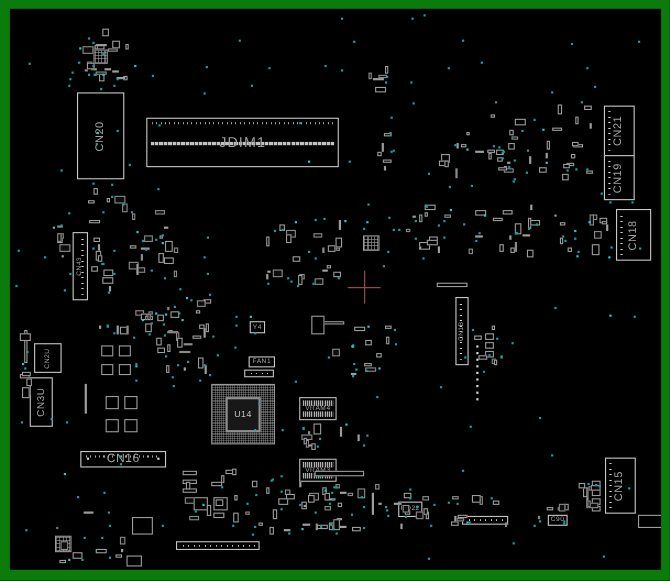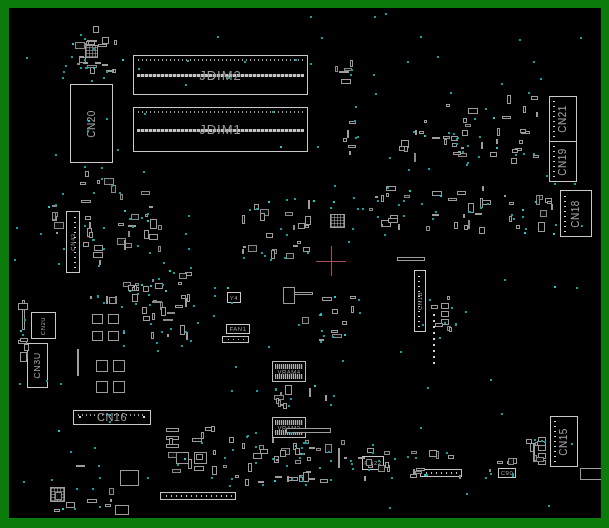--- a/index.html
+++ b/index.html
@@ -45,42 +45,41 @@
   .dot{position:absolute;width:2px;height:2px;background:#12a2a2;}
   .dot.b{background:#24cbcb;}
   .wdot{position:absolute;width:2px;height:2px;background:#d4d4d4;}
   .xline{position:absolute;background:#a4505a;}
 </style>
 </head>
 <body>
 
 <div class="stage">
   <div class="pcb" id="pcb">
-      <div class="comp t-dimm" style="left: 124px; top: 47px; width: 175px; height: 40px;">
-        <div class="topdots"></div>
-        <div class="midline"></div>
-        <span class="lbl" style="font-size: 13px;">JDIM2</span>
-      </div>
       <div class="comp t-dimm" style="left: 124px; top: 99px; width: 175px; height: 45px;">
         <div class="topdots"></div>
         <div class="midline"></div>
         <span class="lbl" style="font-size: 13px;">JDIM1</span>
       </div>
       <div class="comp t-vconn" style="left: 61px; top: 76px; width: 43px; height: 79px;">
         <span class="lbl vert" style="font-size: 10px;">CN20</span>
       </div>
       <div class="comp t-vconn-sm" style="left: 57px; top: 203px; width: 14px; height: 62px;">
         <div class="pindots right"></div>
         <span class="lbl vert" style="font-size: 6px;">CN43</span>
       </div>
       <div class="comp t-vconn-sm" style="left: 22px; top: 304px; width: 25px; height: 27px;">
         <span class="lbl vert" style="font-size: 6px;">CN2U</span>
       </div>
       <div class="comp t-vconn" style="left: 18px; top: 335px; width: 21px; height: 45px;">
         <span class="lbl vert" style="font-size: 9px;">CN3U</span>
+      </div>
+      <div class="comp t-bga2" style="left: 183px; top: 341px; width: 58px; height: 55px;">
+        <div class="ring"></div>
+        <span class="lbl" style="font-size: 8px;">U14</span>
       </div>
       <div class="comp t-tiny" style="left: 218px; top: 284px; width: 14px; height: 11px;">
         <span class="lbl" style="font-size: 6px;">Y4</span>
       </div>
       <div class="comp t-tiny" style="left: 217px; top: 316px; width: 24px; height: 10px;">
         <span class="lbl" style="font-size: 6px;">FAN1</span>
       </div>
       <div class="comp t-vram" style="left: 263px; top: 353px; width: 34px; height: 21px;">
         <div class="band top"></div>
         <div class="band bot"></div>

